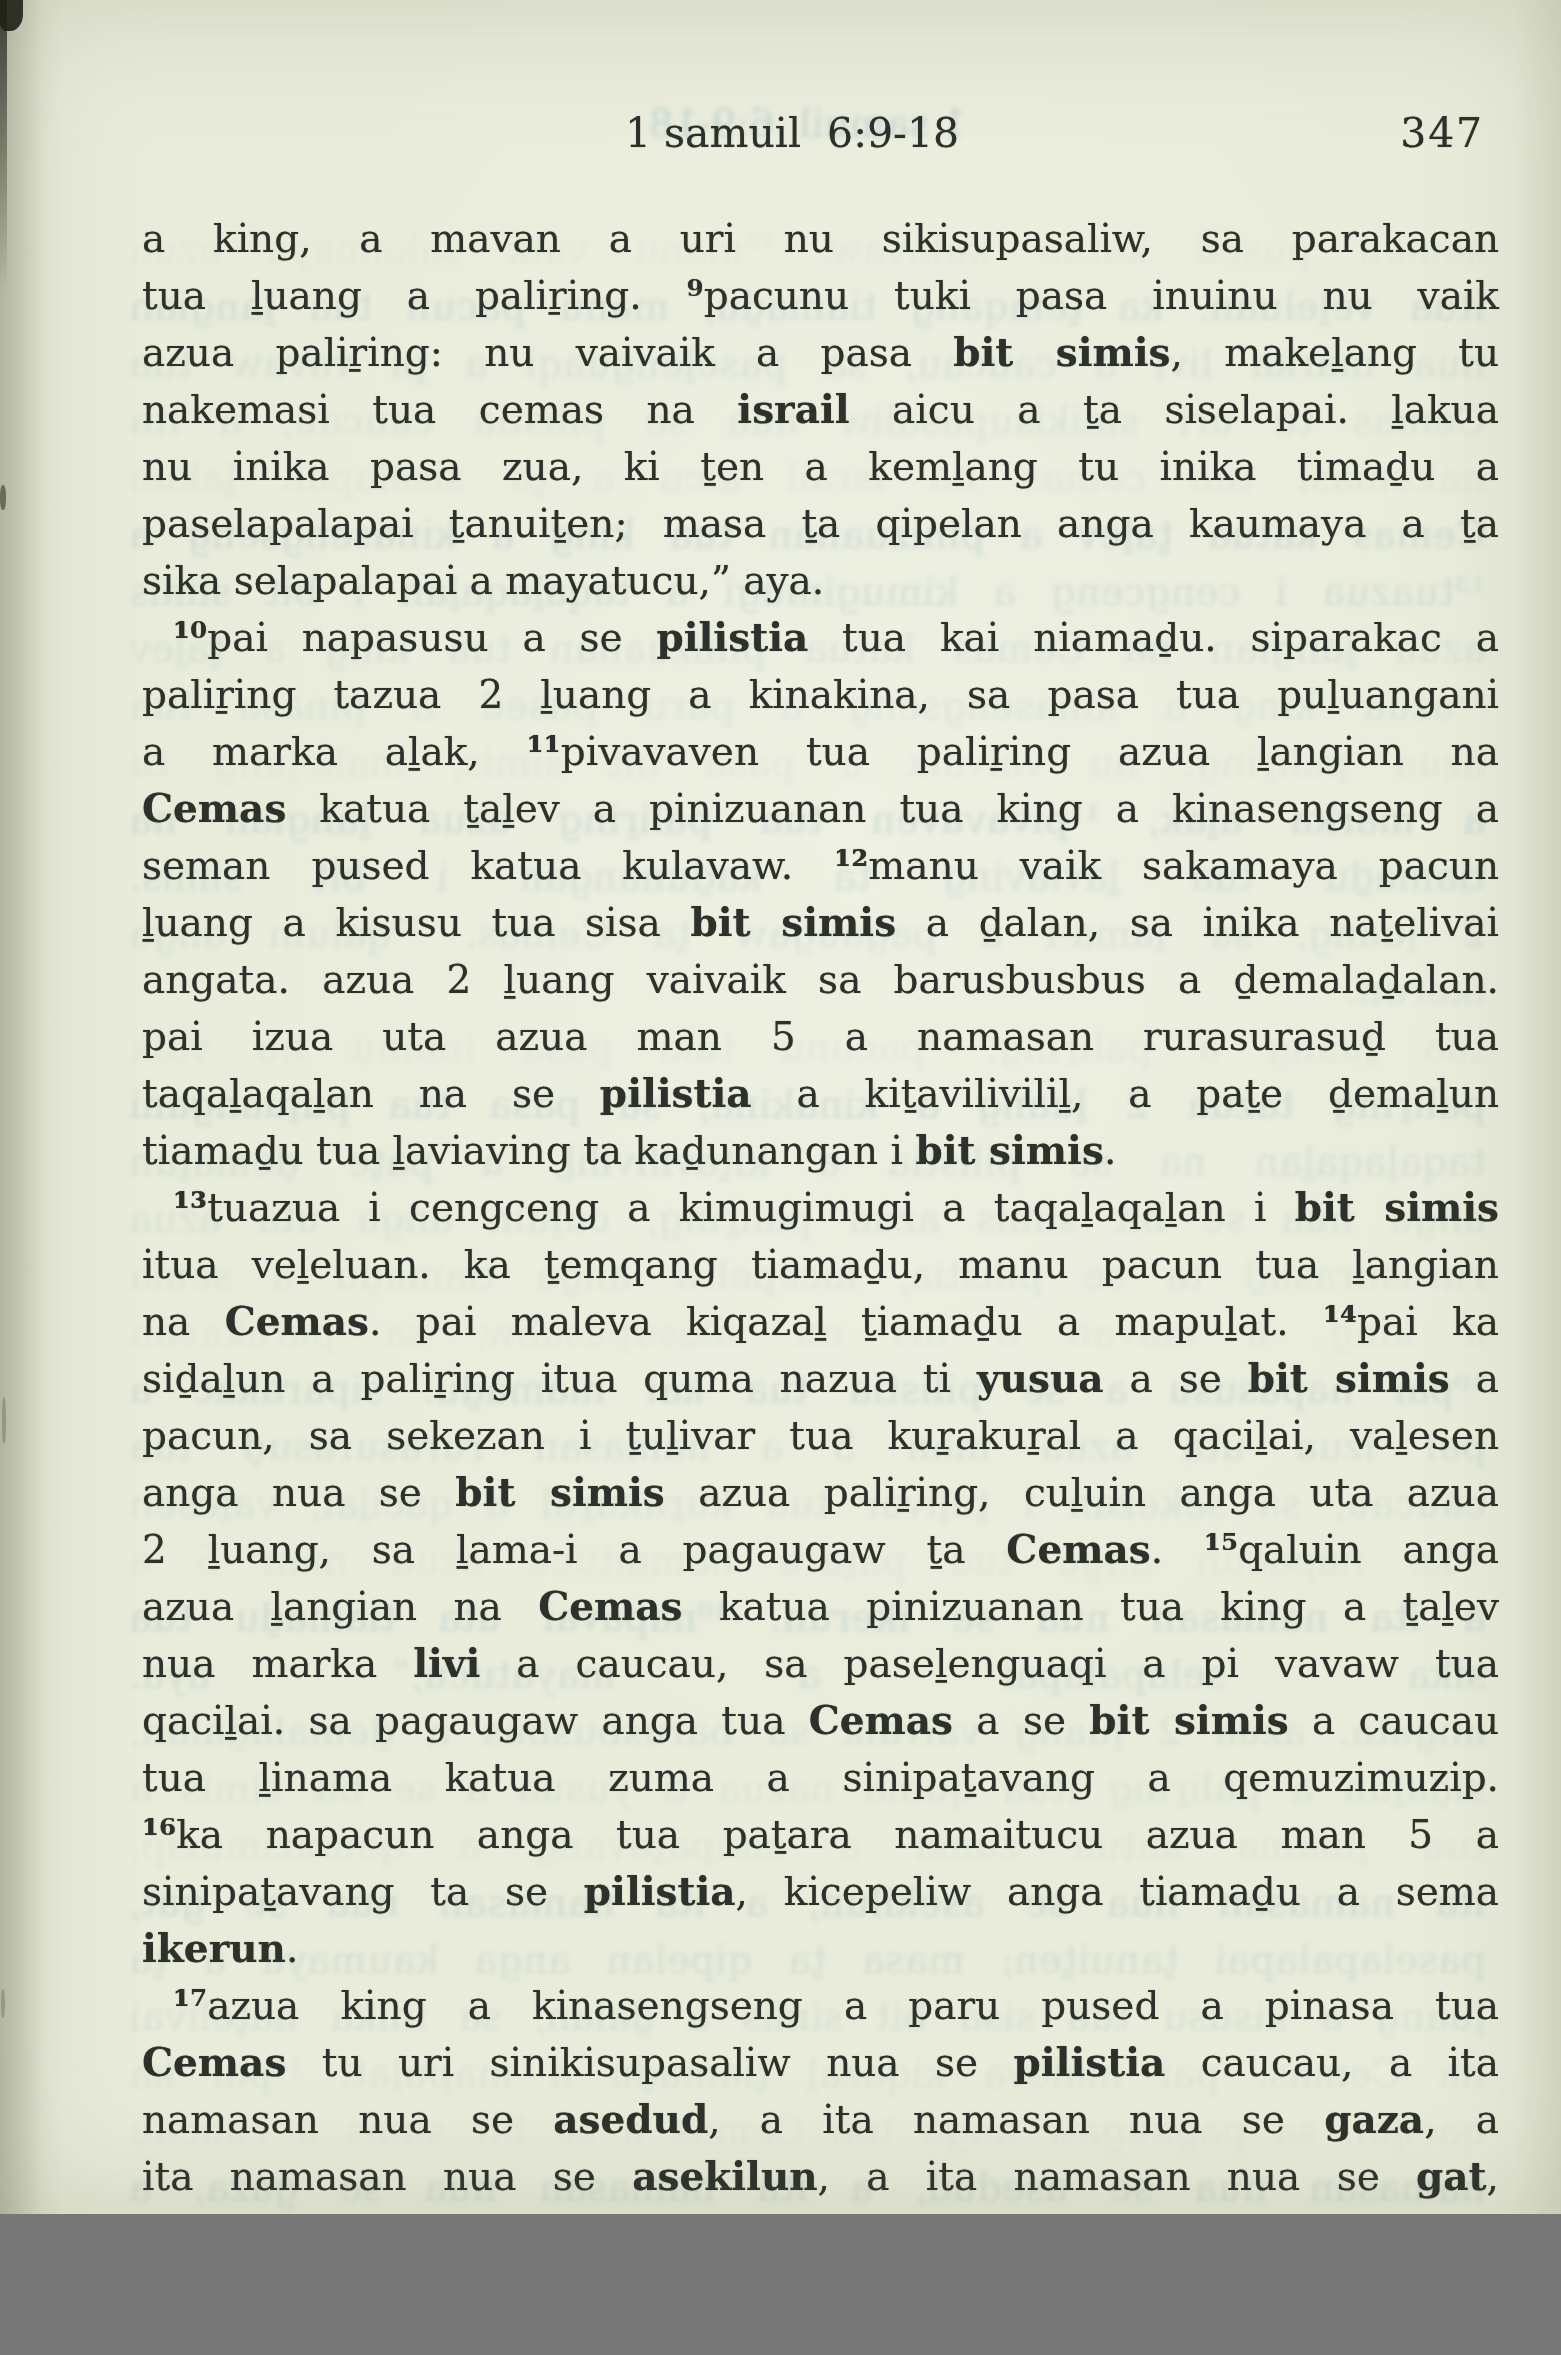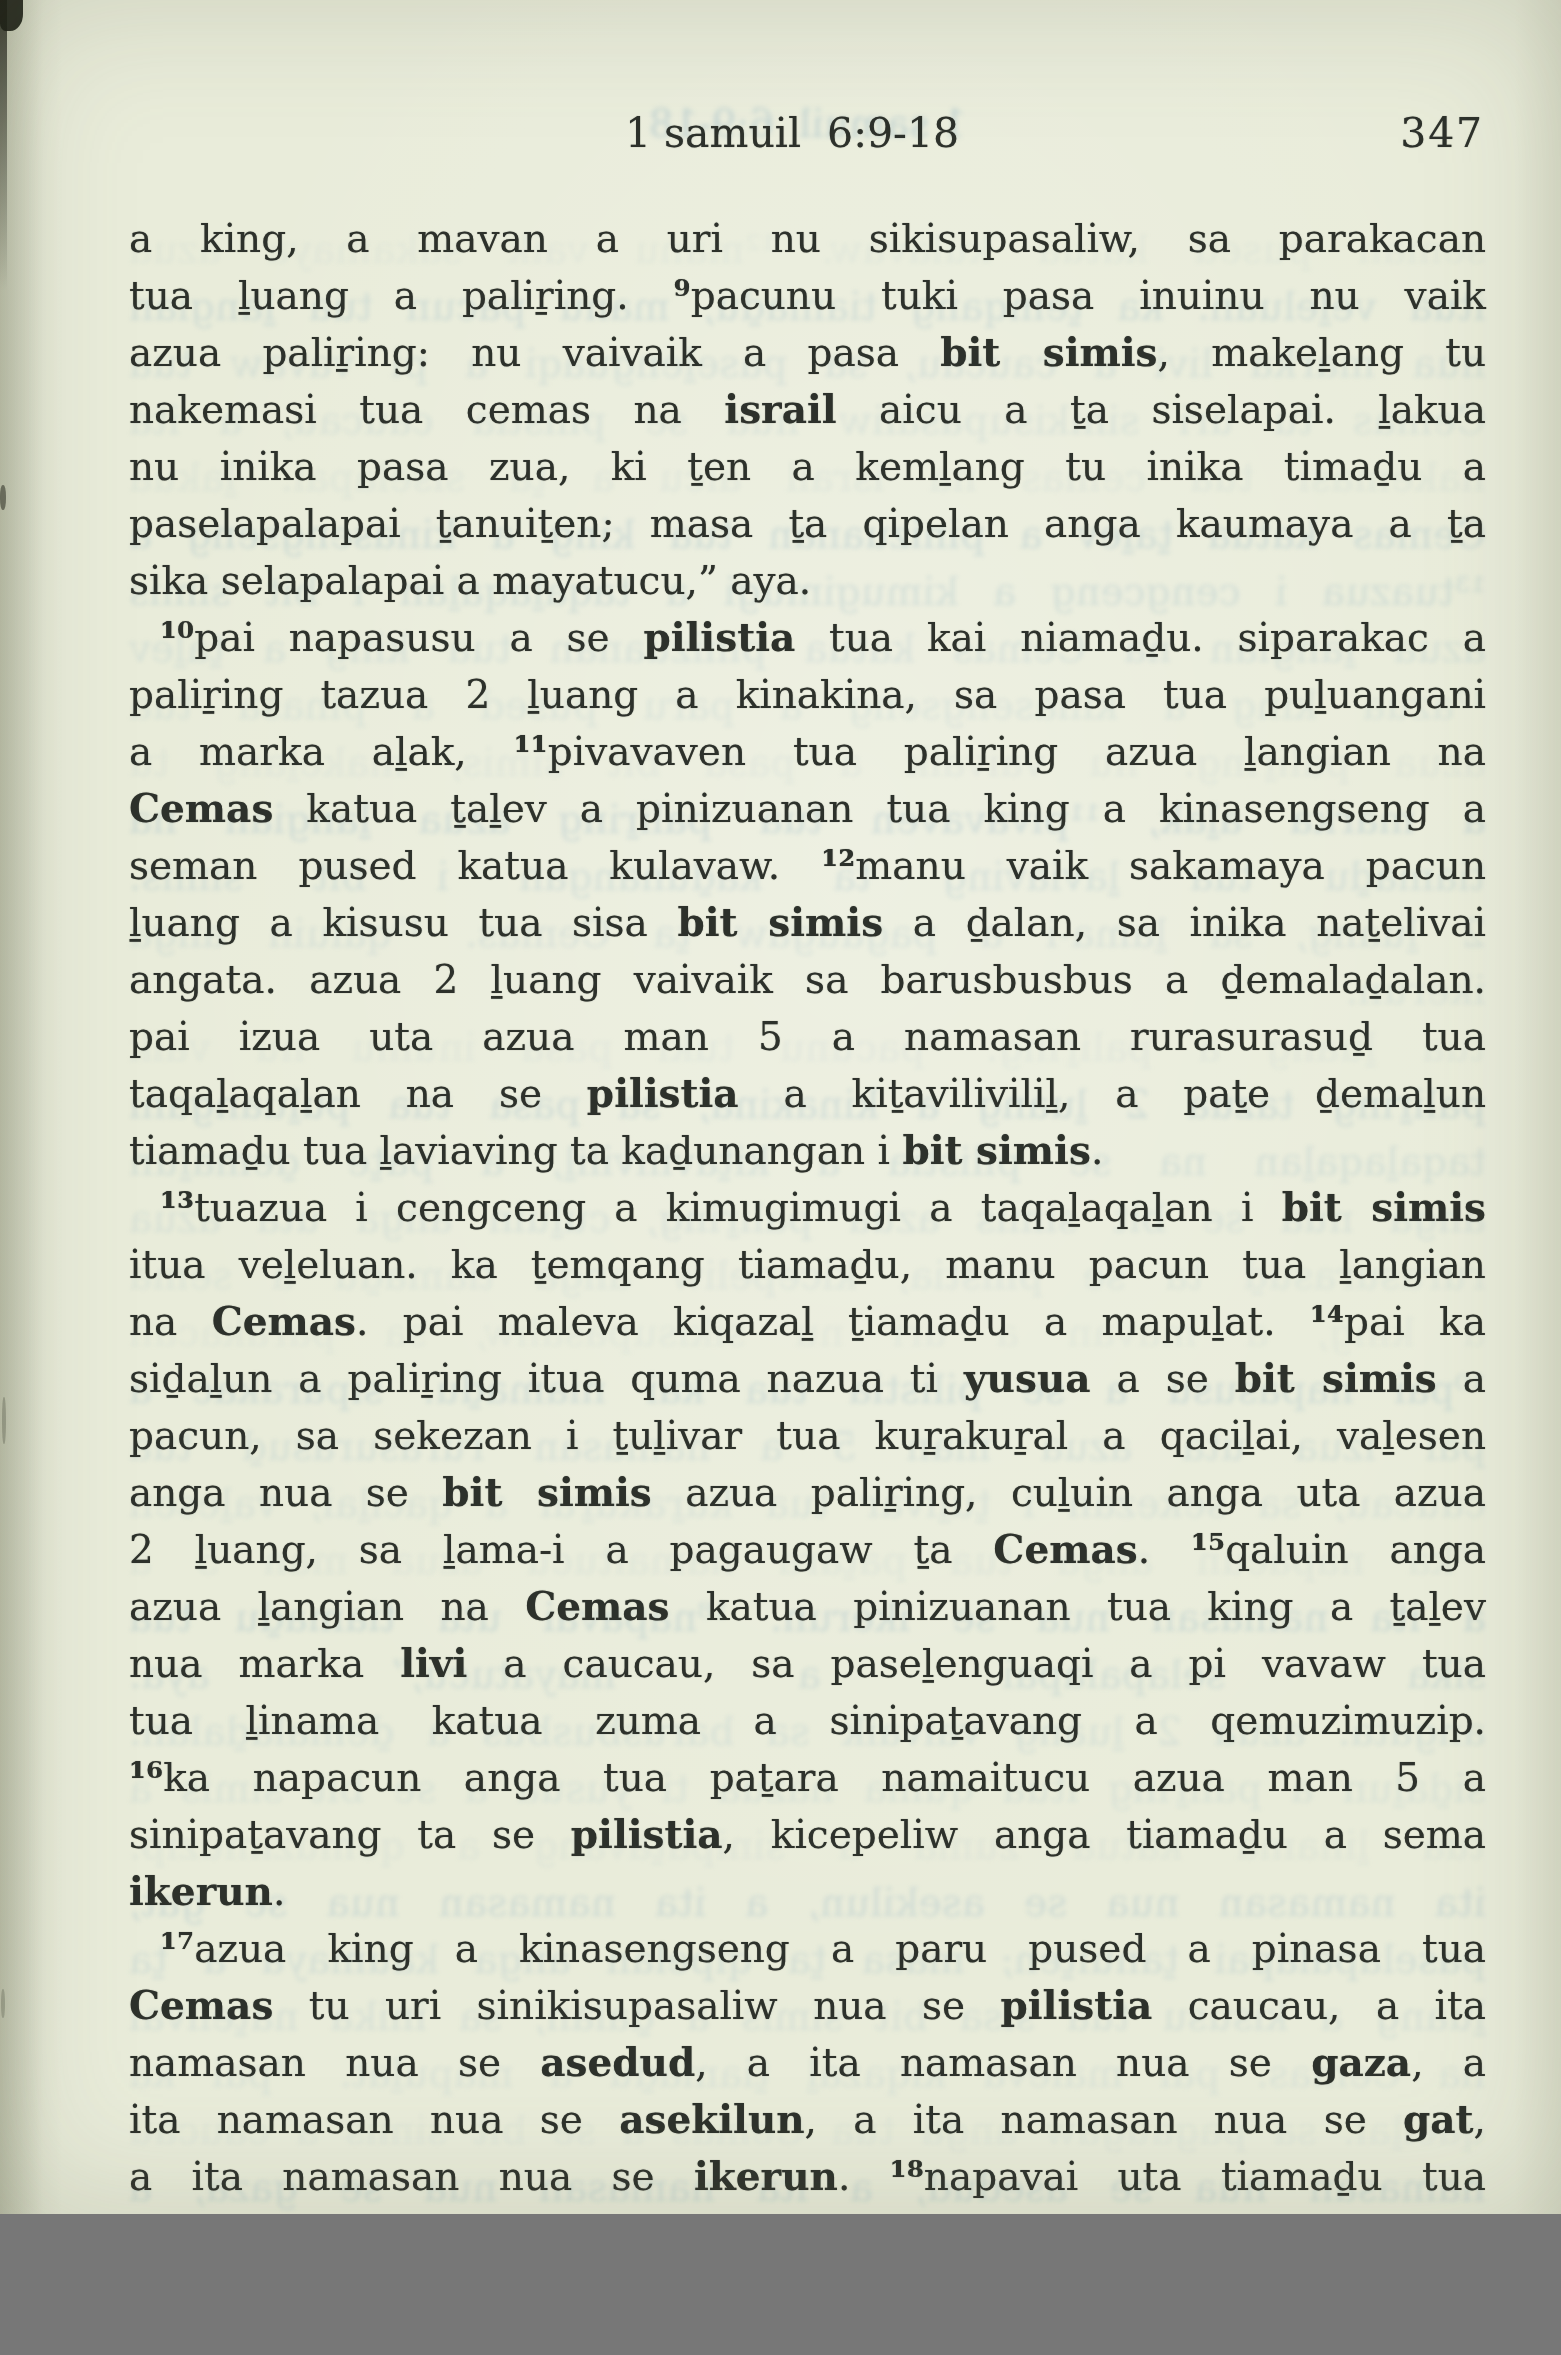--- a/index.html
+++ b/index.html
@@ -21,21 +21,21 @@
   
   .header{
     position:absolute;left:129px;top:109px;width:1357px;height:60px;
     font-size:41px;color:var(--ink,#2d312b);z-index:4;
     text-shadow:0 0 1px rgba(45,49,43,.55);
   }
   .title{position:absolute;left:0;right:0;text-align:center;white-space:pre;transform:translateX(-15.5px);}
   .pageno{position:absolute;right:1.9px;top:0;letter-spacing:1.9px;}
   
   .body-text{
-    position:absolute;left:129px;top:210px;width:1357px;z-index:4;
+    position:absolute;left:142px;top:210px;width:1357px;z-index:4;
     color:var(--ink,#2d312b);
     font-size:39px;line-height:57px;
     text-shadow:0 0 1px rgba(45,49,43,.55);
   }
   .line{height:57px;text-align:justify;text-align-last:justify;}
   .line.end{text-align-last:left;}
   .line.indent{text-indent:31px;}
   .b{font-weight:bold;}
   
   .bleed{
@@ -130,20 +130,21 @@
       <div class="line end"><span>tiamaḏu tua ḻaviaving ta kaḏunangan i </span><span class="b">bit simis</span><span>.</span></div>
       <div class="line indent"><span class="b">¹³</span><span>tuazua i cengceng a kimugimugi a taqaḻaqaḻan i </span><span class="b">bit simis</span></div>
       <div class="line"><span>itua veḻeluan. ka ṯemqang tiamaḏu, manu pacun tua ḻangian</span></div>
       <div class="line"><span>na </span><span class="b">Cemas</span><span>. pai maleva kiqazaḻ ṯiamaḏu a mapuḻat. </span><span class="b">¹⁴</span><span>pai ka</span></div>
       <div class="line"><span>siḏaḻun a paliṟing itua quma nazua ti </span><span class="b">yusua</span><span> a se </span><span class="b">bit simis</span><span> a</span></div>
       <div class="line"><span>pacun, sa sekezan i ṯuḻivar tua kuṟakuṟal a qaciḻai, vaḻesen</span></div>
       <div class="line"><span>anga nua se </span><span class="b">bit simis</span><span> azua paliṟing, cuḻuin anga uta azua</span></div>
       <div class="line"><span>2 ḻuang, sa ḻama-i a pagaugaw ṯa </span><span class="b">Cemas</span><span>. </span><span class="b">¹⁵</span><span>qaluin anga</span></div>
       <div class="line"><span>azua ḻangian na </span><span class="b">Cemas</span><span> katua pinizuanan tua king a ṯaḻev</span></div>
       <div class="line"><span>nua marka </span><span class="b">livi</span><span> a caucau, sa paseḻenguaqi a pi vavaw tua</span></div>
+      <div class="line"><span>qaciḻai. sa pagaugaw anga tua </span><span class="b">Cemas</span><span> a se </span><span class="b">bit simis</span><span> a caucau</span></div>
       <div class="line"><span>tua ḻinama katua zuma a sinipaṯavang a qemuzimuzip.</span></div>
       <div class="line"><span class="b">¹⁶</span><span>ka napacun anga tua paṯara namaitucu azua man 5 a</span></div>
       <div class="line"><span>sinipaṯavang ta se </span><span class="b">pilistia</span><span>, kicepeliw anga tiamaḏu a sema</span></div>
       <div class="line end"><span class="b">ikerun</span><span>.</span></div>
       <div class="line indent"><span class="b">¹⁷</span><span>azua king a kinasengseng a paru pused a pinasa tua</span></div>
       <div class="line"><span class="b">Cemas</span><span> tu uri sinikisupasaliw nua se </span><span class="b">pilistia</span><span> caucau, a ita</span></div>
       <div class="line"><span>namasan nua se </span><span class="b">asedud</span><span>, a ita namasan nua se </span><span class="b">gaza</span><span>, a</span></div>
       <div class="line"><span>ita namasan nua se </span><span class="b">asekilun</span><span>, a ita namasan nua se </span><span class="b">gat</span><span>,</span></div>
       <div class="line"><span>a ita namasan nua se </span><span class="b">ikerun</span><span>. </span><span class="b">¹⁸</span><span>napavai uta tiamaḏu tua</span></div>
     </div>

